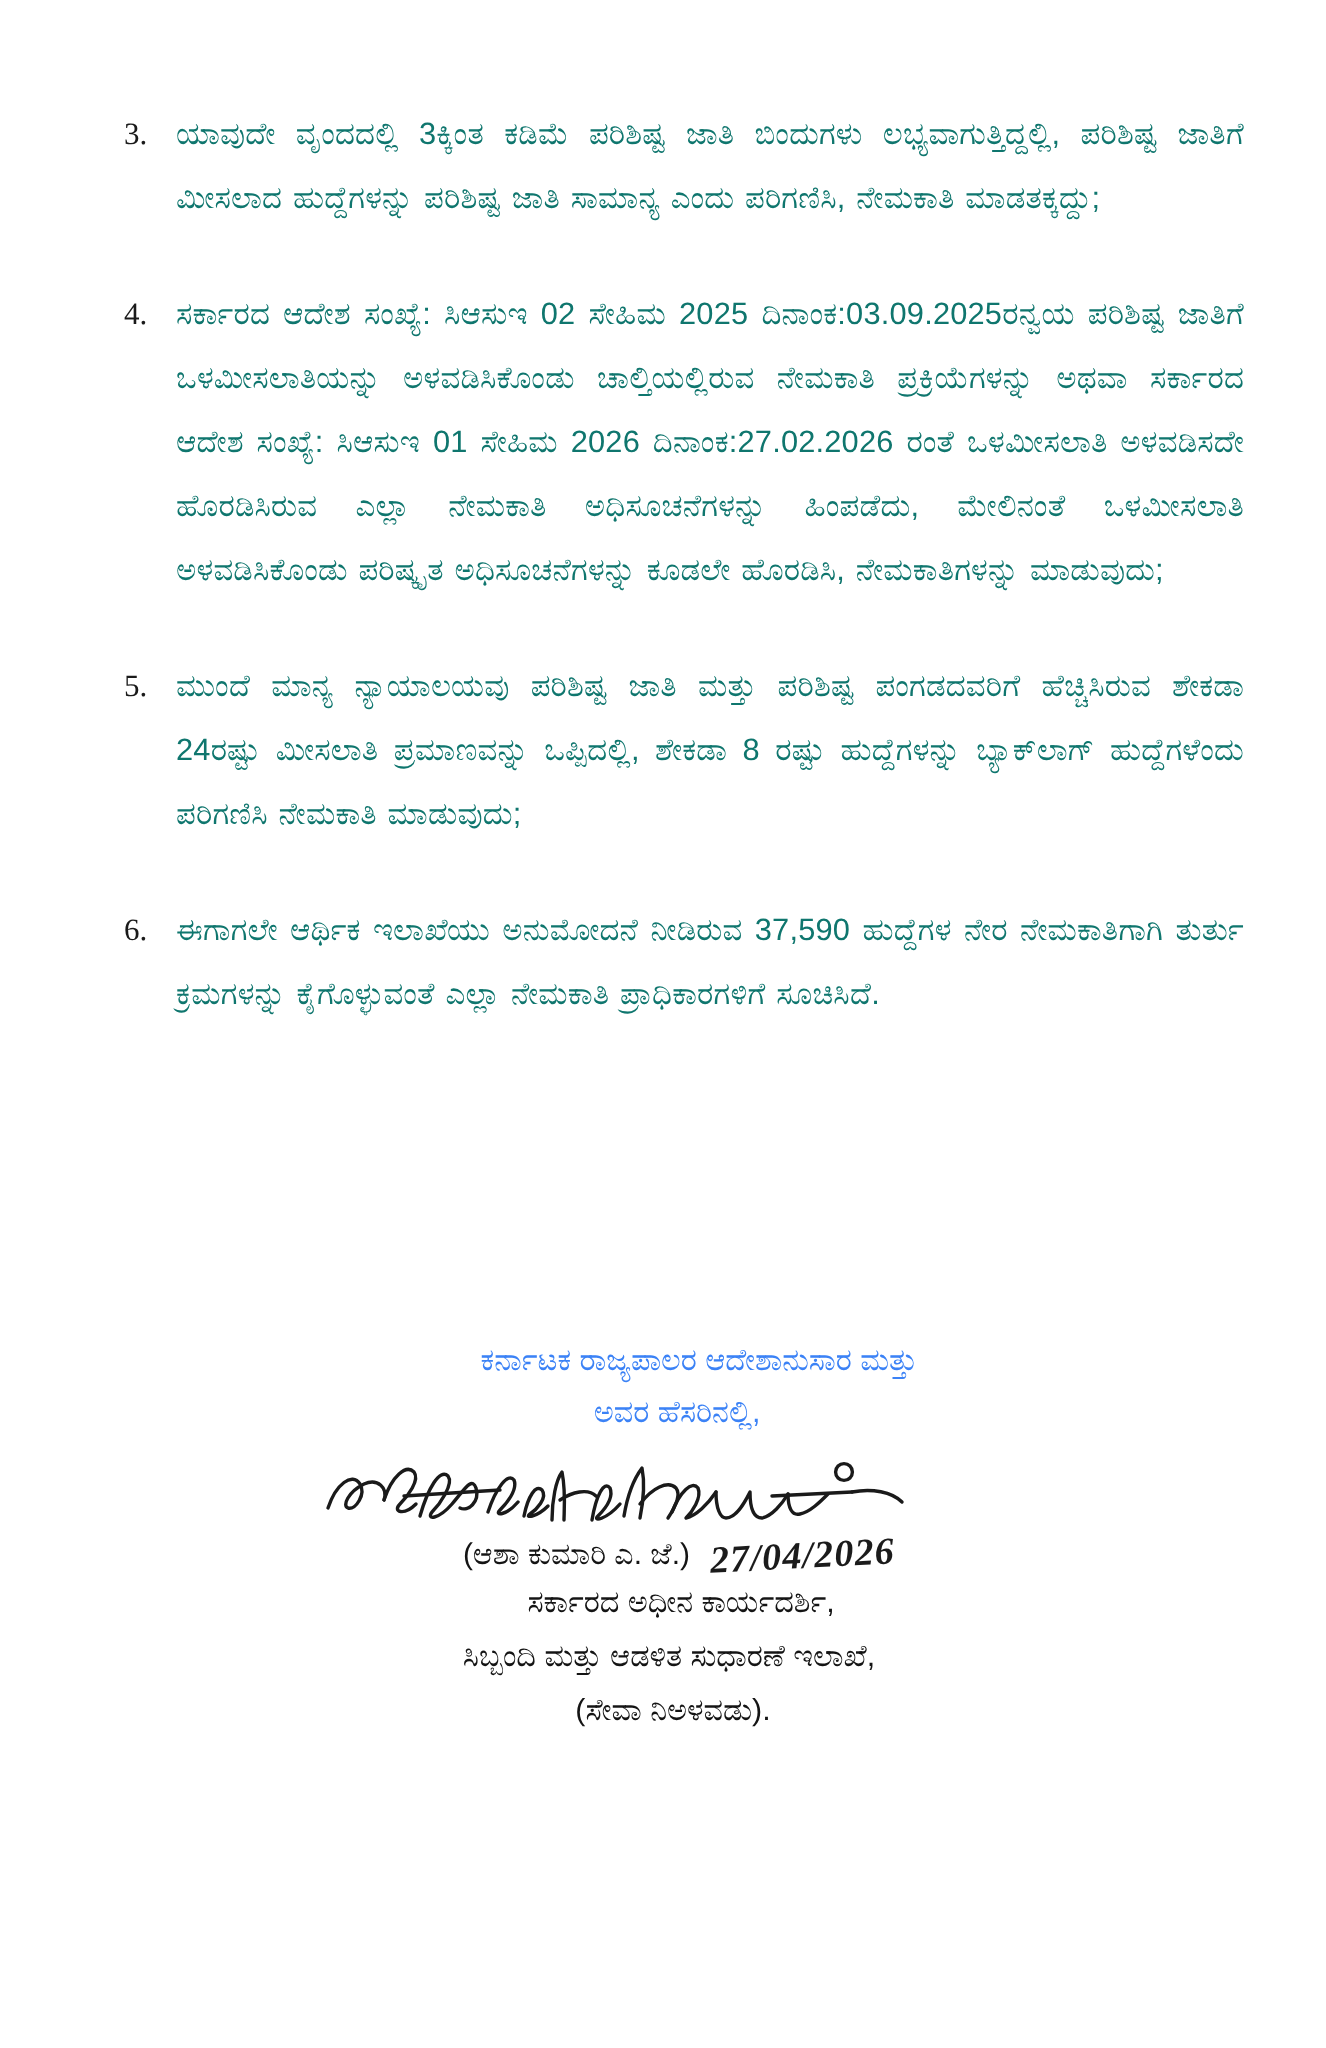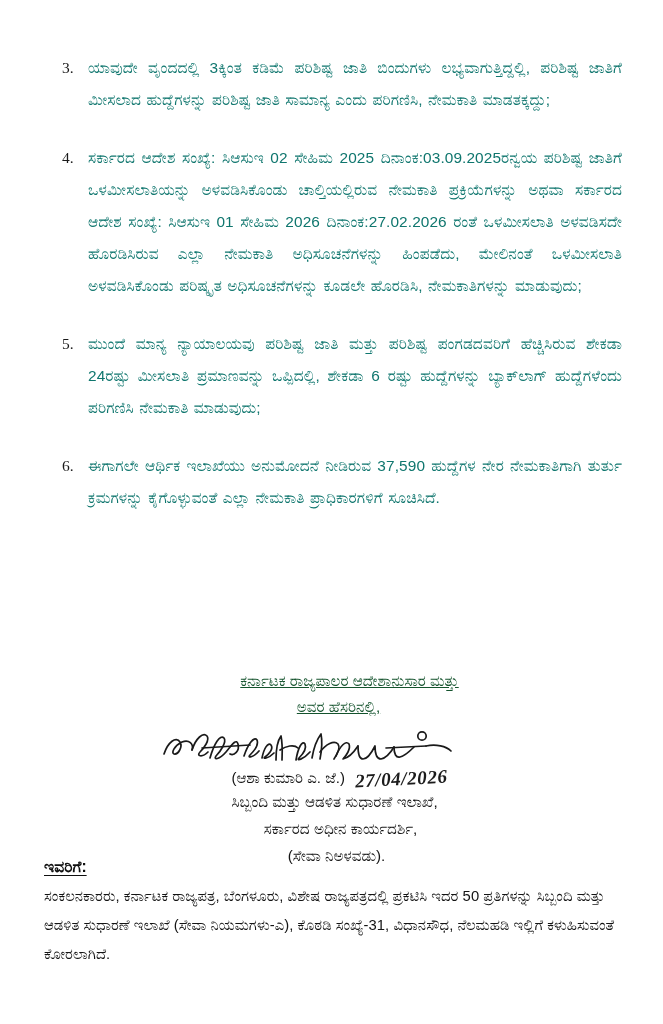--- a/index.html
+++ b/index.html
@@ -63,22 +63,21 @@
   .authority-block {
     position: absolute;
     left: 0;
     right: 0;
     top: 668px;
     text-align: center;
   }
   .authority-line {
     font-size: 15.2px;
     line-height: 26px;
-    color: #14532d;
-    text-decoration: underline;
+    color: #3b82f6;
   }
   .authority-line.indent-a { padding-left: 36px; }
   .authority-line.indent-b { padding-left: 14px; }
 
   .signature-area {
     position: relative;
     height: 46px;
     margin-top: 8px;
   }
   .signature-mark {
@@ -160,21 +159,21 @@
       <div class="clause-body">ಯಾವುದೇ ವೃಂದದಲ್ಲಿ 3ಕ್ಕಿಂತ ಕಡಿಮೆ ಪರಿಶಿಷ್ಟ ಜಾತಿ ಬಿಂದುಗಳು ಲಭ್ಯವಾಗುತ್ತಿದ್ದಲ್ಲಿ, ಪರಿಶಿಷ್ಟ ಜಾತಿಗೆ ಮೀಸಲಾದ ಹುದ್ದೆಗಳನ್ನು ಪರಿಶಿಷ್ಟ ಜಾತಿ ಸಾಮಾನ್ಯ ಎಂದು ಪರಿಗಣಿಸಿ, ನೇಮಕಾತಿ ಮಾಡತಕ್ಕದ್ದು;</div>
     </div>
 
     <div class="clause">
       <div class="clause-number">4.</div>
       <div class="clause-body">ಸರ್ಕಾರದ ಆದೇಶ ಸಂಖ್ಯೆ: ಸಿಆಸುಇ 02 ಸೇಹಿಮ 2025 ದಿನಾಂಕ:03.09.2025ರನ್ವಯ ಪರಿಶಿಷ್ಟ ಜಾತಿಗೆ ಒಳಮೀಸಲಾತಿಯನ್ನು ಅಳವಡಿಸಿಕೊಂಡು ಚಾಲ್ತಿಯಲ್ಲಿರುವ ನೇಮಕಾತಿ ಪ್ರಕ್ರಿಯೆಗಳನ್ನು ಅಥವಾ ಸರ್ಕಾರದ ಆದೇಶ ಸಂಖ್ಯೆ: ಸಿಆಸುಇ 01 ಸೇಹಿಮ 2026 ದಿನಾಂಕ:27.02.2026 ರಂತೆ ಒಳಮೀಸಲಾತಿ ಅಳವಡಿಸದೇ ಹೊರಡಿಸಿರುವ ಎಲ್ಲಾ ನೇಮಕಾತಿ ಅಧಿಸೂಚನೆಗಳನ್ನು ಹಿಂಪಡೆದು, ಮೇಲಿನಂತೆ ಒಳಮೀಸಲಾತಿ ಅಳವಡಿಸಿಕೊಂಡು ಪರಿಷ್ಕೃತ ಅಧಿಸೂಚನೆಗಳನ್ನು ಕೂಡಲೇ ಹೊರಡಿಸಿ, ನೇಮಕಾತಿಗಳನ್ನು ಮಾಡುವುದು;</div>
     </div>
 
     <div class="clause">
       <div class="clause-number">5.</div>
-      <div class="clause-body">ಮುಂದೆ ಮಾನ್ಯ ನ್ಯಾಯಾಲಯವು ಪರಿಶಿಷ್ಟ ಜಾತಿ ಮತ್ತು ಪರಿಶಿಷ್ಟ ಪಂಗಡದವರಿಗೆ ಹೆಚ್ಚಿಸಿರುವ ಶೇಕಡಾ 24ರಷ್ಟು ಮೀಸಲಾತಿ ಪ್ರಮಾಣವನ್ನು ಒಪ್ಪಿದಲ್ಲಿ, ಶೇಕಡಾ 6 ರಷ್ಟು ಹುದ್ದೆಗಳನ್ನು ಬ್ಯಾಕ್‌ಲಾಗ್ ಹುದ್ದೆಗಳೆಂದು ಪರಿಗಣಿಸಿ ನೇಮಕಾತಿ ಮಾಡುವುದು;</div>
+      <div class="clause-body">ಮುಂದೆ ಮಾನ್ಯ ನ್ಯಾಯಾಲಯವು ಪರಿಶಿಷ್ಟ ಜಾತಿ ಮತ್ತು ಪರಿಶಿಷ್ಟ ಪಂಗಡದವರಿಗೆ ಹೆಚ್ಚಿಸಿರುವ ಶೇಕಡಾ 24ರಷ್ಟು ಮೀಸಲಾತಿ ಪ್ರಮಾಣವನ್ನು ಒಪ್ಪಿದಲ್ಲಿ, ಶೇಕಡಾ 8 ರಷ್ಟು ಹುದ್ದೆಗಳನ್ನು ಬ್ಯಾಕ್‌ಲಾಗ್ ಹುದ್ದೆಗಳೆಂದು ಪರಿಗಣಿಸಿ ನೇಮಕಾತಿ ಮಾಡುವುದು;</div>
     </div>
 
     <div class="clause">
       <div class="clause-number">6.</div>
       <div class="clause-body">ಈಗಾಗಲೇ ಆರ್ಥಿಕ ಇಲಾಖೆಯು ಅನುಮೋದನೆ ನೀಡಿರುವ 37,590 ಹುದ್ದೆಗಳ ನೇರ ನೇಮಕಾತಿಗಾಗಿ ತುರ್ತು ಕ್ರಮಗಳನ್ನು ಕೈಗೊಳ್ಳುವಂತೆ ಎಲ್ಲಾ ನೇಮಕಾತಿ ಪ್ರಾಧಿಕಾರಗಳಿಗೆ ಸೂಚಿಸಿದೆ.</div>
     </div>
 
   </div>
 
   <div class="authority-block">
@@ -203,24 +202,20 @@
           <circle cx="264" cy="12" r="4.2"></circle>
           <path d="M268,22 C278,20 288,22 293,27"></path>
         </g>
       </svg>
     </div>
 
     <div class="signatory-row">
       <span class="signatory-name">(ಆಶಾ ಕುಮಾರಿ ಎ. ಜೆ.)</span><span class="sign-date">27/04/2026</span>
     </div>
 
+    <div class="designation-line d1">ಸರ್ಕಾರದ ಅಧೀನ ಕಾರ್ಯದರ್ಶಿ,</div>
     <div class="designation-line d2">ಸಿಬ್ಬಂದಿ ಮತ್ತು ಆಡಳಿತ ಸುಧಾರಣೆ ಇಲಾಖೆ,</div>
-    <div class="designation-line d1">ಸರ್ಕಾರದ ಅಧೀನ ಕಾರ್ಯದರ್ಶಿ,</div>
     <div class="designation-line d3">(ಸೇವಾ ನಿಅಳವಡು).</div>
 
   </div>
 
-  <div class="distribution">
-    <div class="distribution-heading">ಇವರಿಗೆ:</div>
-    <div class="distribution-body">ಸಂಕಲನಕಾರರು, ಕರ್ನಾಟಕ ರಾಜ್ಯಪತ್ರ, ಬೆಂಗಳೂರು, ವಿಶೇಷ ರಾಜ್ಯಪತ್ರದಲ್ಲಿ ಪ್ರಕಟಿಸಿ ಇದರ 50 ಪ್ರತಿಗಳನ್ನು ಸಿಬ್ಬಂದಿ ಮತ್ತು ಆಡಳಿತ ಸುಧಾರಣೆ ಇಲಾಖೆ (ಸೇವಾ ನಿಯಮಗಳು-ಎ), ಕೊಠಡಿ ಸಂಖ್ಯೆ-31, ವಿಧಾನಸೌಧ, ನೆಲಮಹಡಿ ಇಲ್ಲಿಗೆ ಕಳುಹಿಸುವಂತೆ ಕೋರಲಾಗಿದೆ.</div>
-  </div>
 
 </div>
 
 </body></html>

